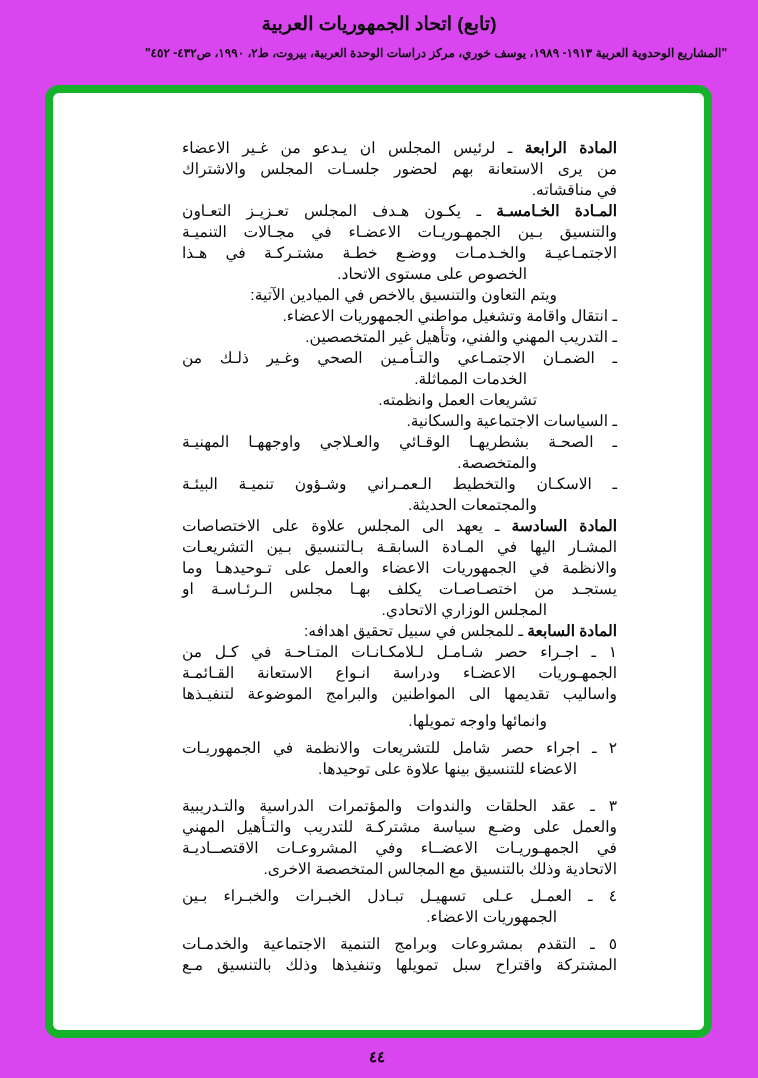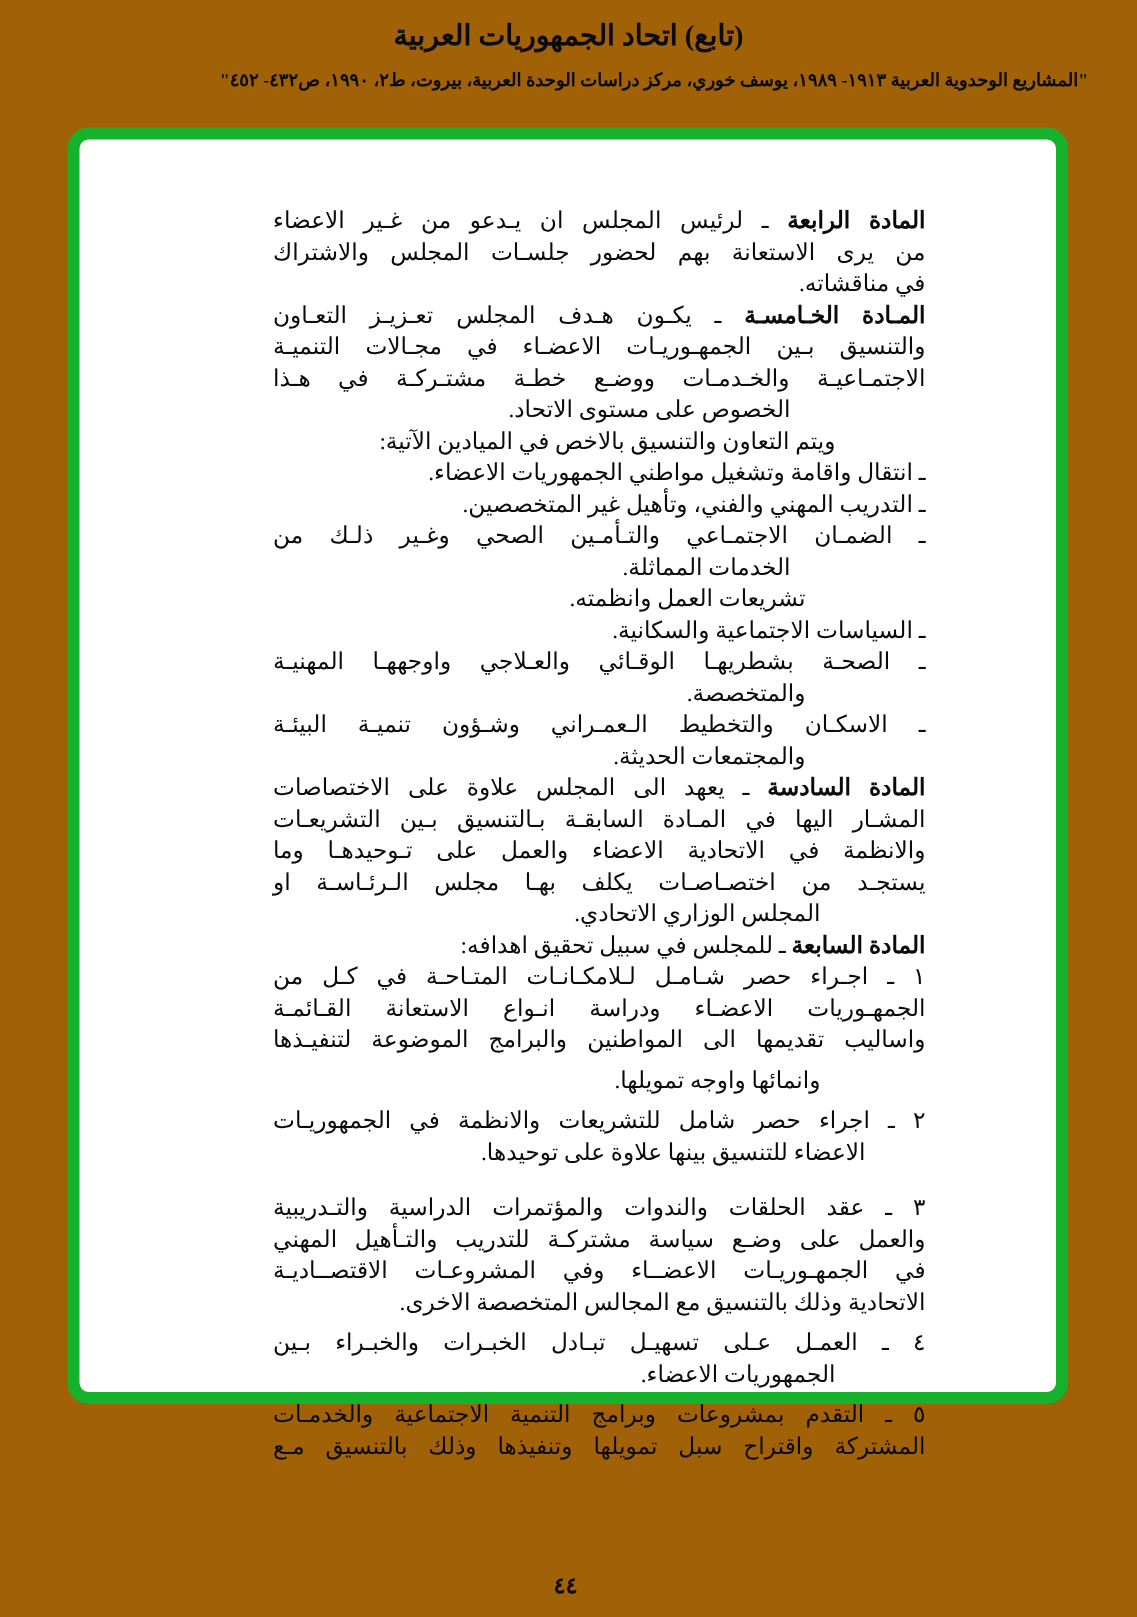--- a/index.html
+++ b/index.html
@@ -1,38 +1,38 @@
 <!DOCTYPE html>
 <html lang="ar"><head>
 <meta charset="utf-8">
 <style>
   html,body{margin:0;padding:0;background:#e8e8e8;}
   .page{
     position:relative;
     width:758px;height:1078px;
-    background:#a16207;
-    font-family:Liberation Serif, serif;
+    background:#d946ef;
+    font-family:Liberation Sans, sans-serif;
     color:#0b0b0b;
     overflow:hidden;
     margin:0 auto;
   }
   .hdr-title{
     position:absolute;top:12px;left:0;right:0;
     direction:rtl;text-align:center;
     font-size:19px;font-weight:bold;
   }
   .hdr-citation{
     position:absolute;top:46px;left:122px;right:8px;
     direction:rtl;text-align:center;
     font-size:12px;font-weight:bold;
     white-space:nowrap;
   }
   .frame{
     position:absolute;left:45px;top:85px;
-    width:667px;height:851px;
+    width:667px;height:953px;
     box-sizing:border-box;
     border:8px solid #17b22b;
     border-radius:14px;
     background:#ffffff;
     padding-left:14px;
   }
   .text-block{
     direction:rtl;
     padding:44px 87px 0 115px;
     font-size:15.5px;
@@ -71,21 +71,21 @@
         <div class="line just">ـ الضمـان الاجتمـاعي والتـأمـين الصحي وغـير ذلـك من</div>
         <div class="line" style="padding-right: 90px;">الخدمات المماثلة.</div>
         <div class="line" style="padding-right: 80px;">تشريعات العمل وانظمته.</div>
         <div class="line">ـ السياسات الاجتماعية والسكانية.</div>
         <div class="line just">ـ الصحـة بشطريهـا الوقـائي والعـلاجي واوجههـا المهنيـة</div>
         <div class="line" style="padding-right: 80px;">والمتخصصة.</div>
         <div class="line just">ـ الاسكـان والتخطيط الـعمـراني وشـؤون تنميـة البيئـة</div>
         <div class="line" style="padding-right: 80px;">والمجتمعات الحديثة.</div>
         <div class="line just"><b>المادة السادسة</b> ـ يعهد الى المجلس علاوة على الاختصاصات</div>
         <div class="line just">المشـار اليها في المـادة السابقـة بـالتنسيق بـين التشريعـات</div>
-        <div class="line just">والانظمة في الاتحادية الاعضاء والعمل على تـوحيدهـا وما</div>
+        <div class="line just">والانظمة في الجمهوريات الاعضاء والعمل على تـوحيدهـا وما</div>
         <div class="line just">يستجـد من اختصـاصـات يكلف بهـا مجلس الـرئـاسـة او</div>
         <div class="line" style="padding-right: 70px;">المجلس الوزاري الاتحادي.</div>
         <div class="line"><b>المادة السابعة</b> ـ للمجلس في سبيل تحقيق اهدافه:</div>
         <div class="line just">١ ـ اجـراء حصر شـامـل لـلامكـانـات المتـاحـة في كـل من</div>
         <div class="line just">الجمهـوريات الاعضـاء ودراسة انـواع الاستعانة القـائمـة</div>
         <div class="line just">واساليب تقديمها الى المواطنين والبرامج الموضوعة لتنفيـذها</div>
         <div class="line" style="padding-right: 70px; margin-top: 6px;">وانمائها واوجه تمويلها.</div>
         <div class="line just" style="margin-top: 6px;">٢ ـ اجراء حصر شامل للتشريعات والانظمة في الجمهوريـات</div>
         <div class="line" style="padding-right: 40px;">الاعضاء للتنسيق بينها علاوة على توحيدها.</div>
         <div class="line just" style="margin-top: 16px;">٣ ـ عقد الحلقات والندوات والمؤتمرات الدراسية والتـدريبية</div>

